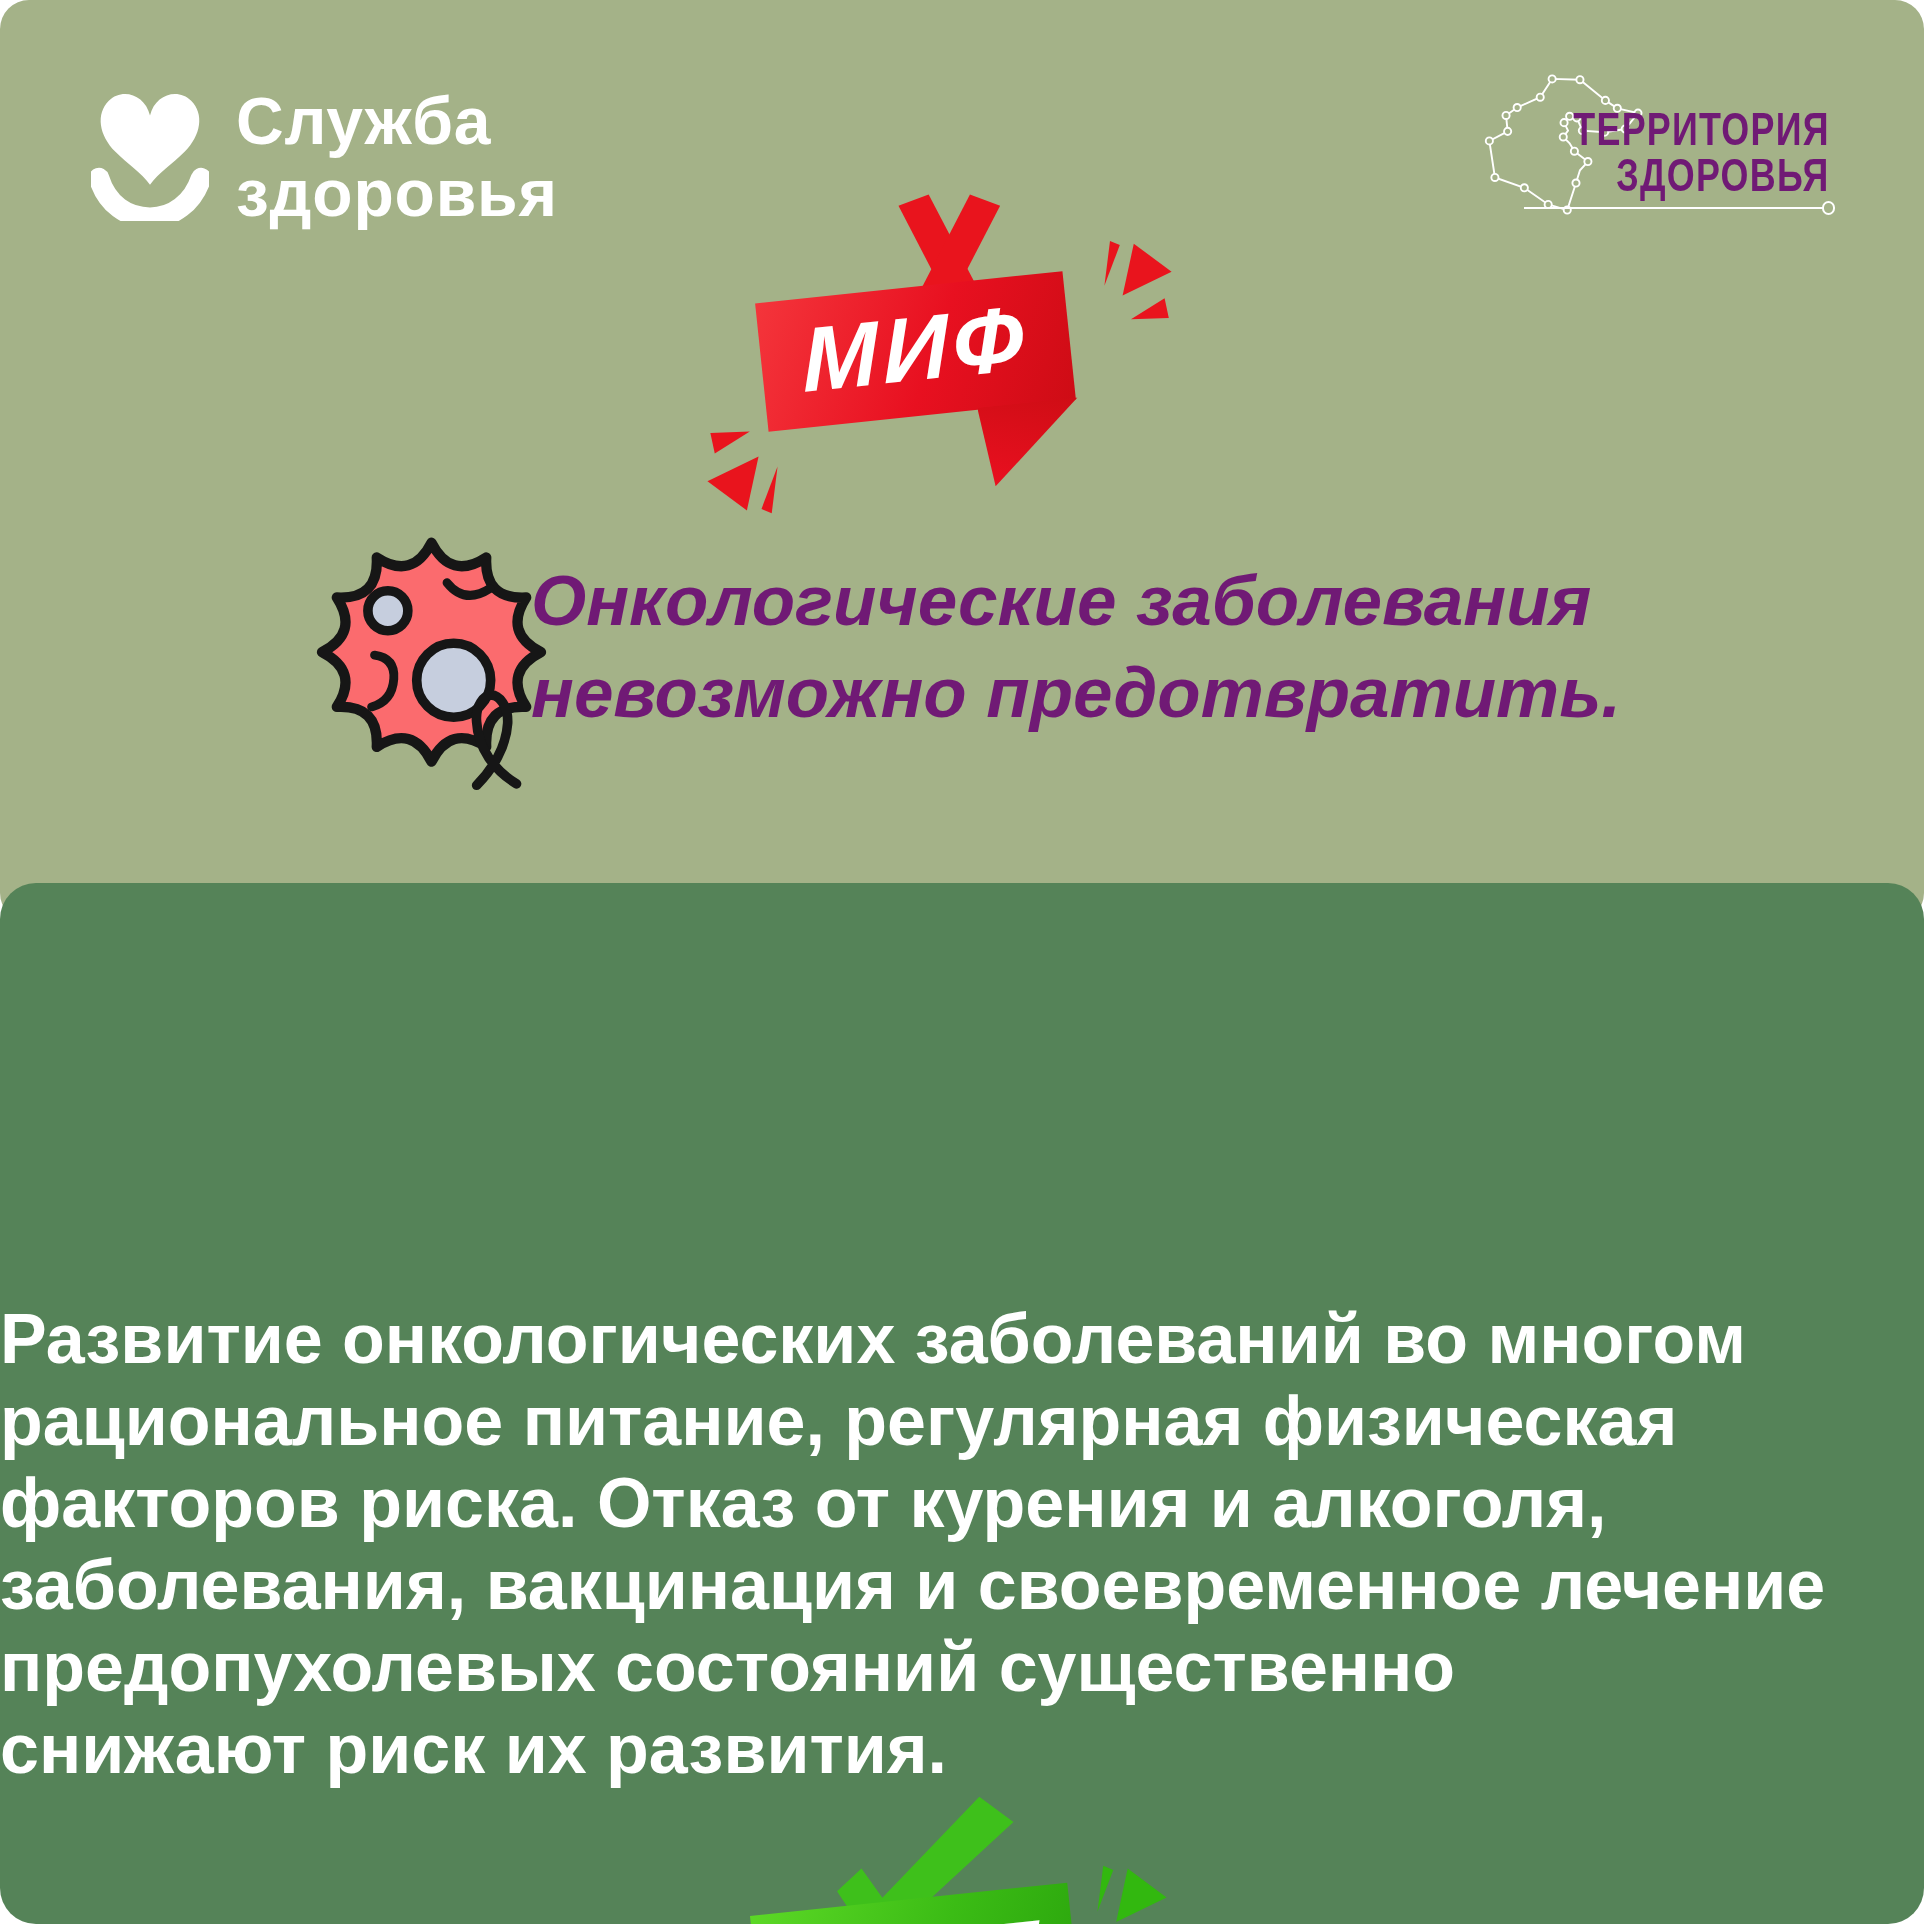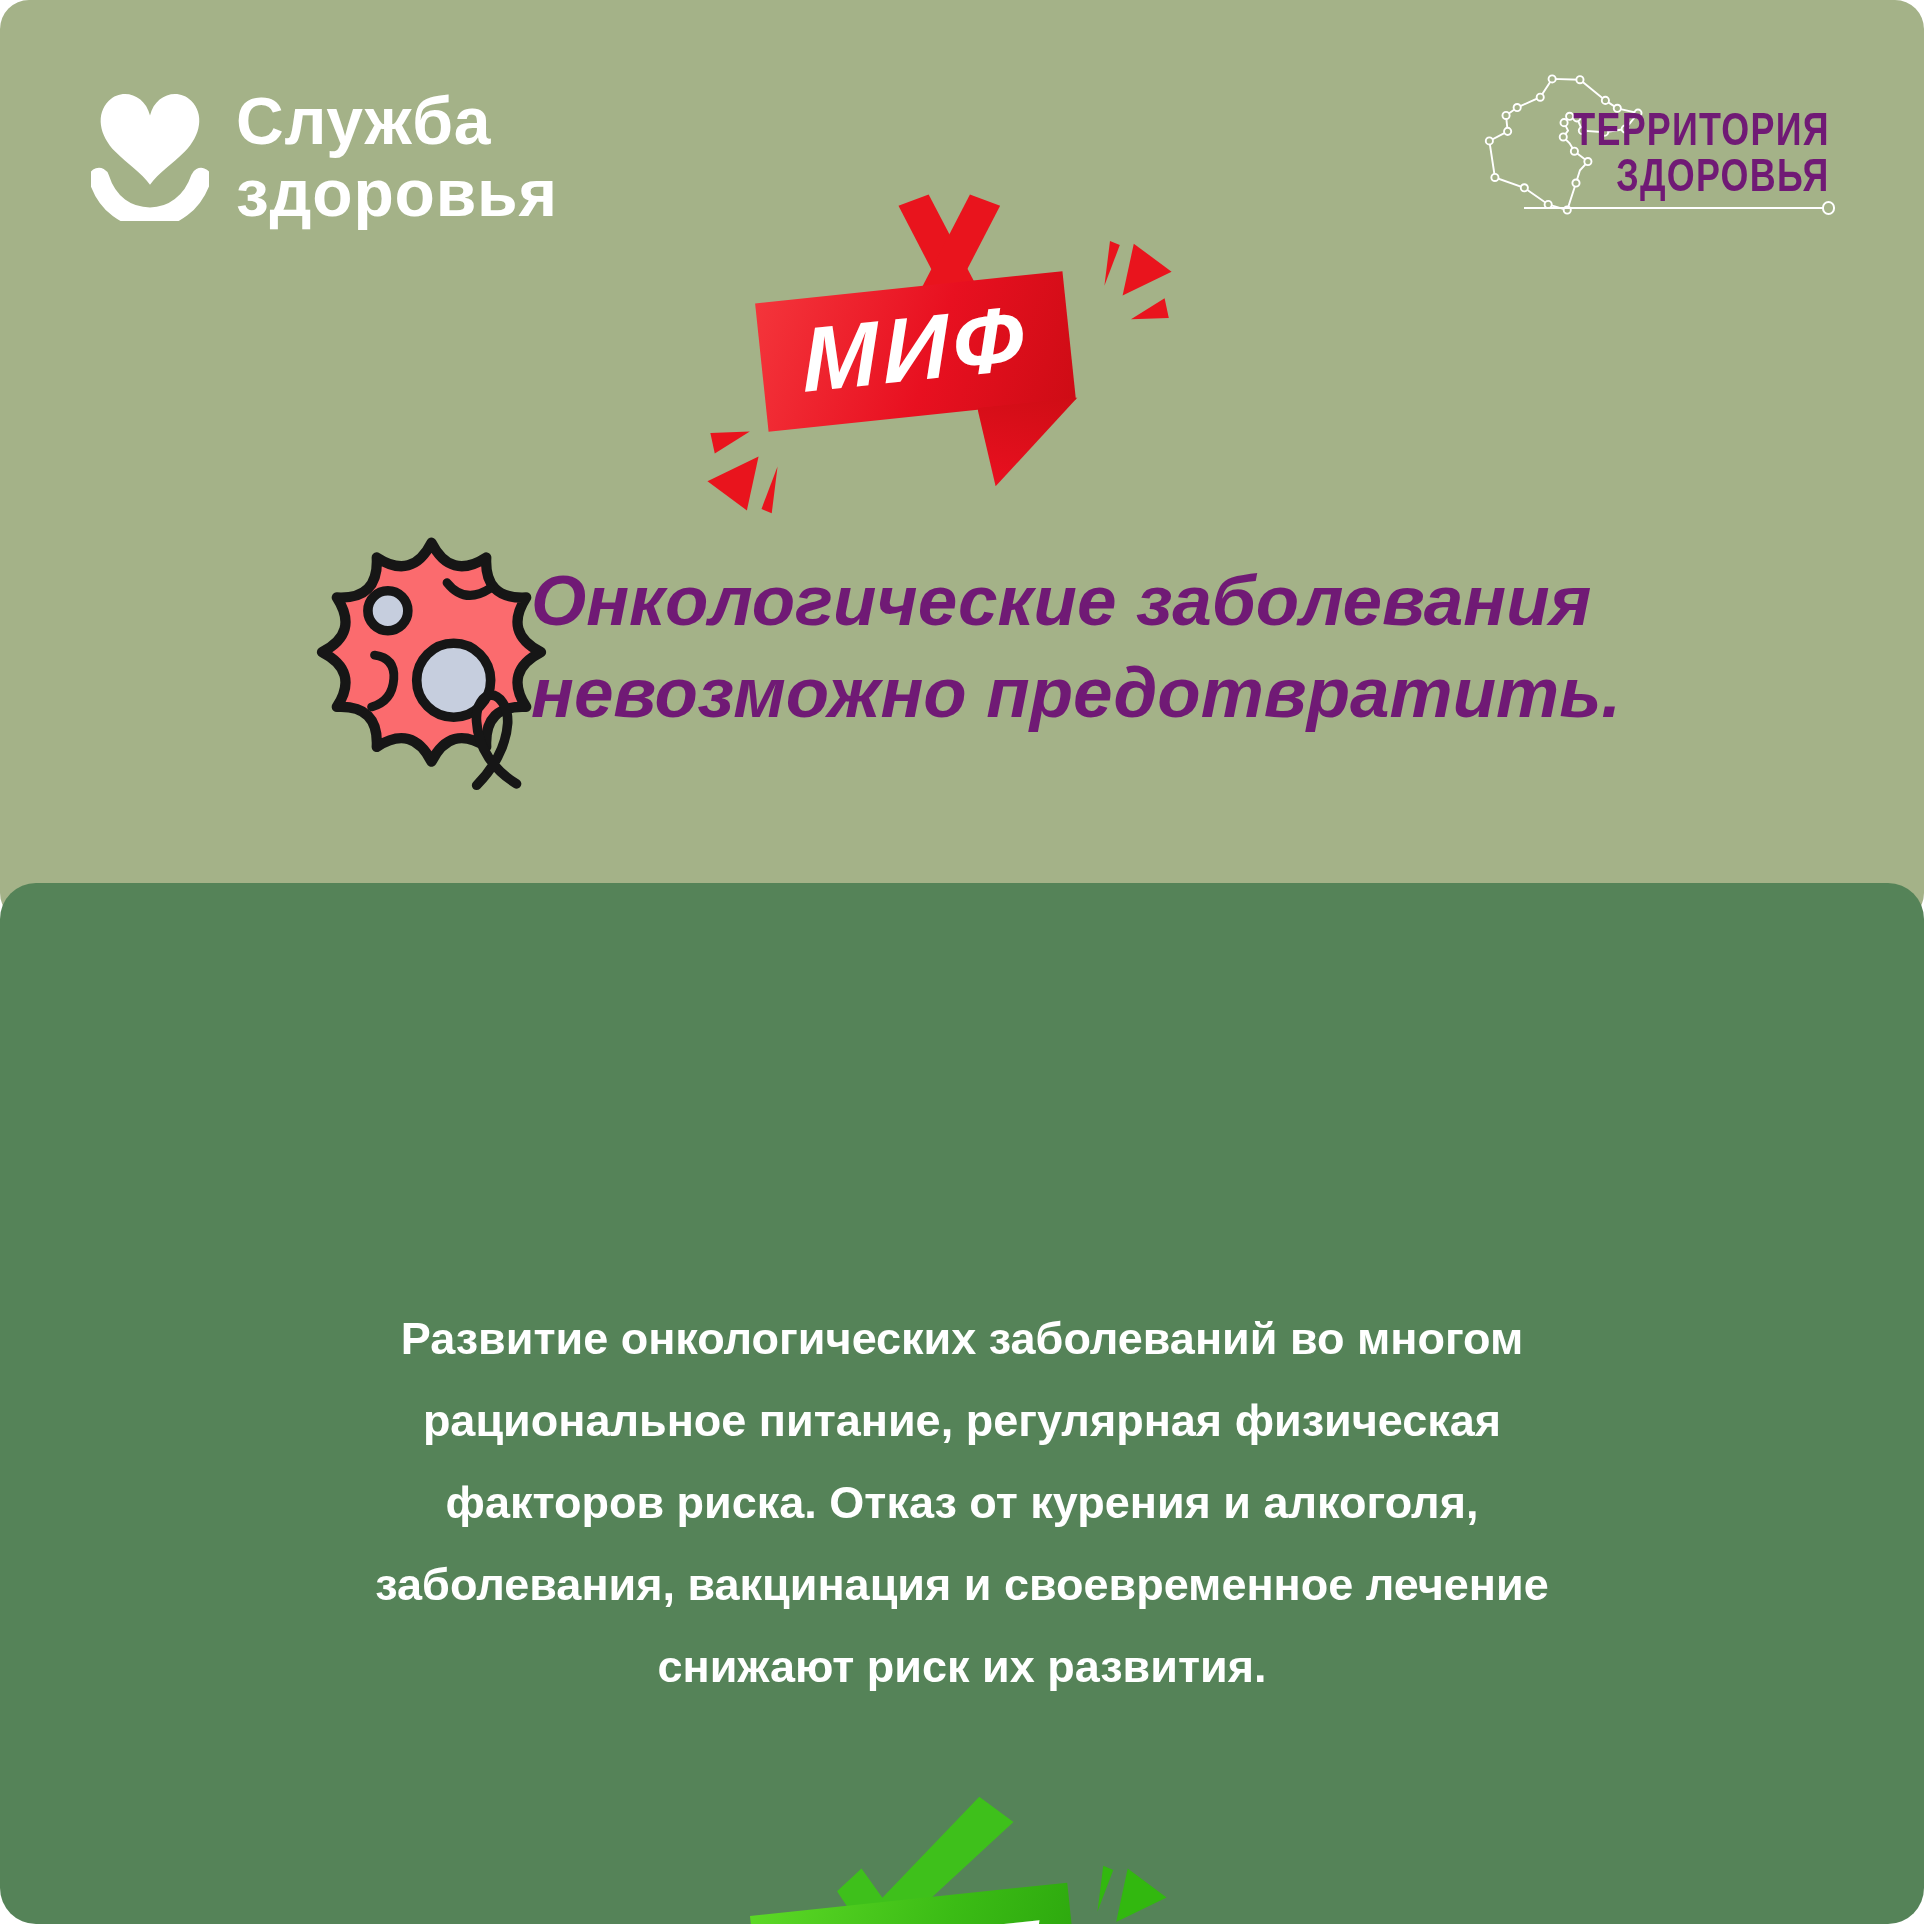--- a/index.html
+++ b/index.html
@@ -83,22 +83,22 @@
     font-weight:bold; font-style:italic; white-space:nowrap;
   }
 
   
   .fact-section {
     position:absolute; left:0; top:883px; width:1924px; height:1041px;
     background:#558358; border-radius:36px;
   }
   .fact-statement {
     position:absolute; left:0; top:415px; width:100%;
-    text-align:center; color:#ffffff; font-weight:bold;
-    font-size:45px; line-height:82px; white-space:nowrap;
+    color:#ffffff; font-weight:bold;
+    font-size:70px; line-height:82px; white-space:nowrap;
   }
 </style>
 </head>
 <body>
 
 <div class="page">
 
   <section class="myth-section">
 
     <svg class="hs-logo" viewBox="0 0 140 170">
@@ -213,18 +213,19 @@
         </div>
 
       </div>
     </div>
 
     <div class="fact-statement">
       <div>Развитие онкологических заболеваний во многом</div>
       <div>рациональное питание, регулярная физическая</div>
       <div>факторов риска. Отказ от курения и алкоголя,</div>
       <div>заболевания, вакцинация и своевременное лечение</div>
+      <div>предопухолевых состояний существенно</div>
       <div>снижают риск их развития.</div>
     </div>
   </section>
 
 </div>
 
 
 </body></html>

